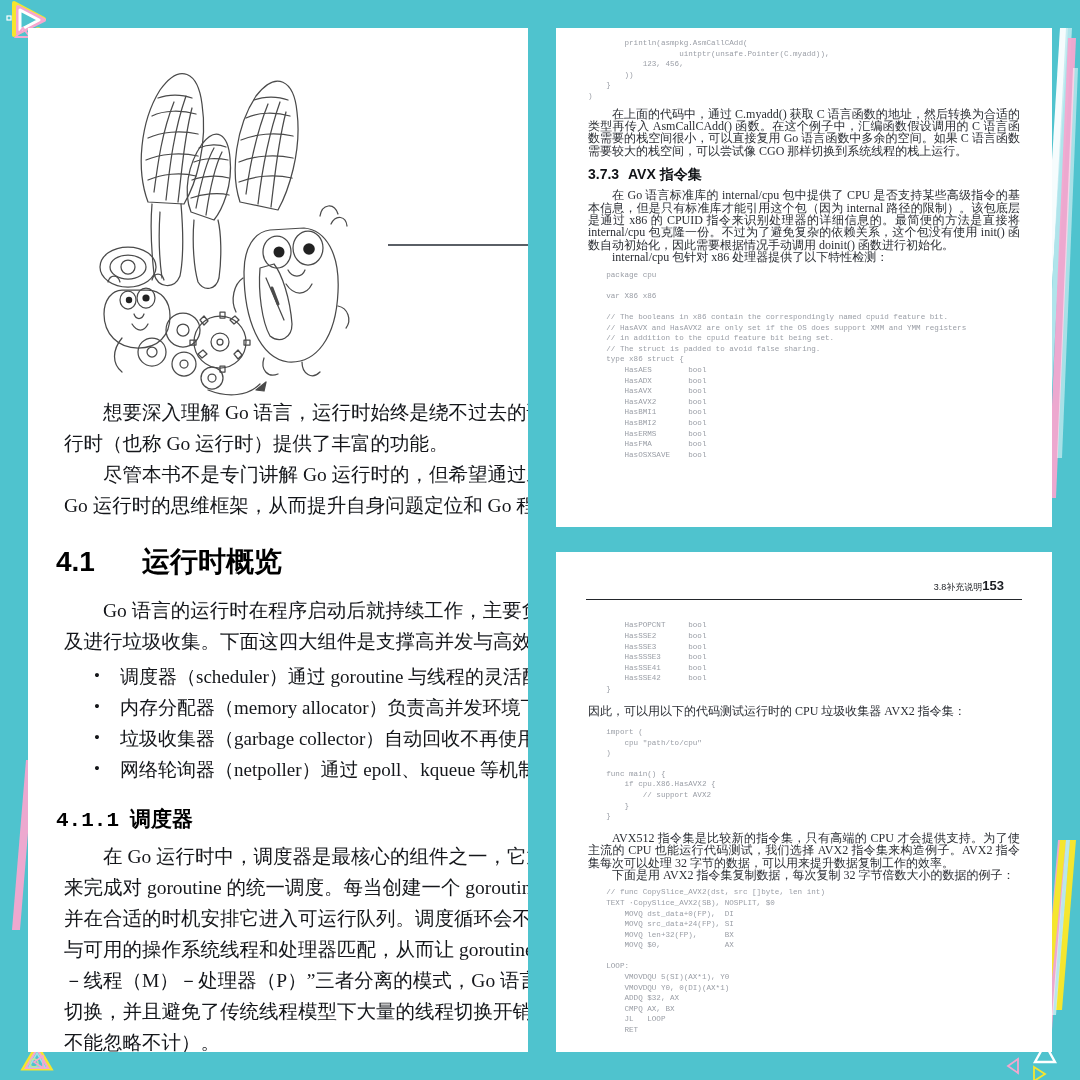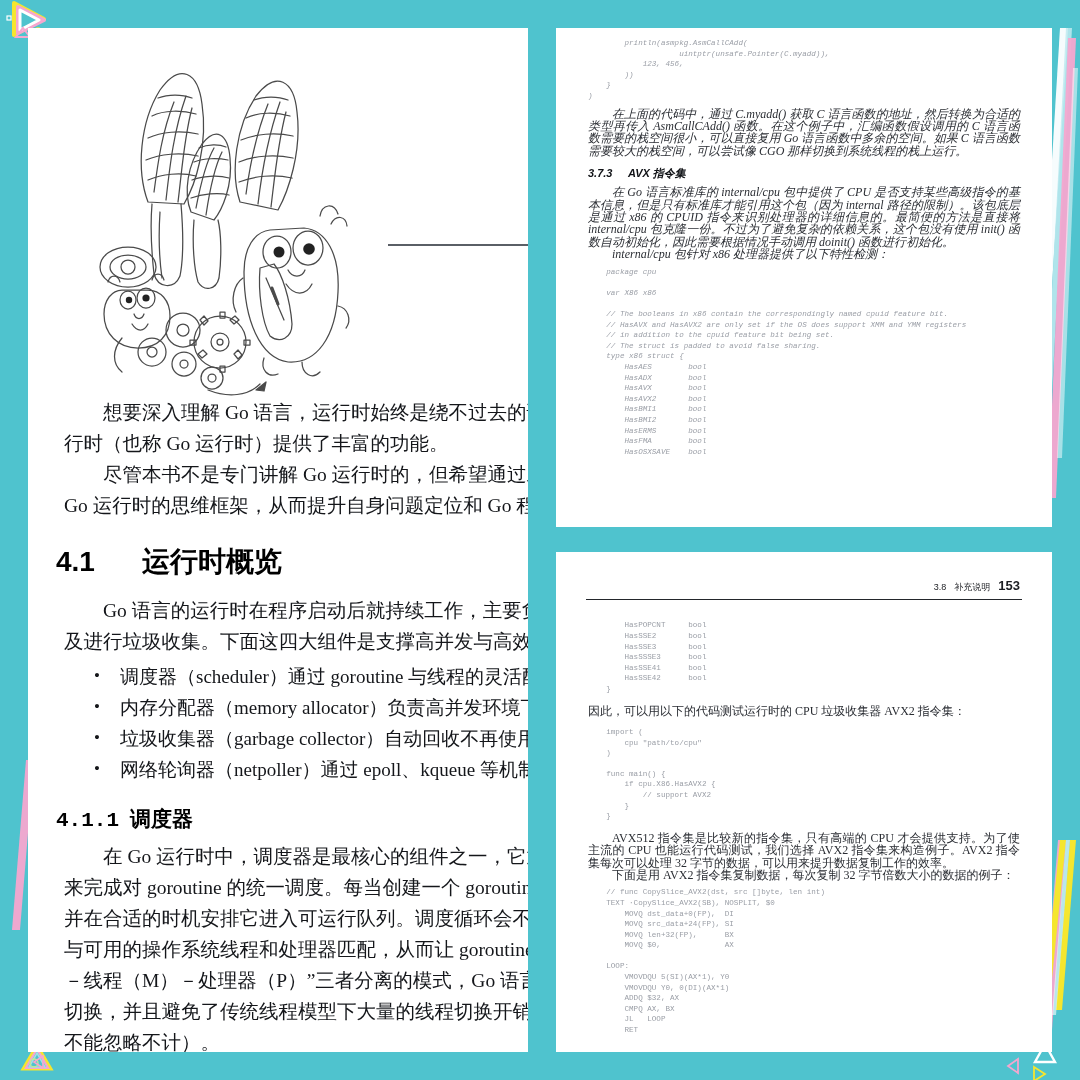--- a/index.html
+++ b/index.html
@@ -20,21 +20,21 @@
 
   .mini-tri { position:absolute; }
 
   
   .page {
     position:absolute;
     background:#ffffff;
     overflow:hidden;
   }
   .page-left   { left:28px;  top:28px;  width:500px; height:1024px; }
-  .page-rtop   { left:556px; top:28px;  width:496px; height:499px;font-style:italic; }
+  .page-rtop   { left:556px; top:28px;  width:496px; height:499px; }
   .page-rbot   { left:556px; top:552px; width:496px; height:500px; }
 
   
   .figure-wrap { margin:24px 0 0 60px; width:270px; height:345px; }
   .figure-wrap svg { display:block; }
 
   .cn-body {
     font-family:"Liberation Serif", serif;
     font-size:19.5px;
     line-height:31px;
@@ -85,31 +85,31 @@
     color:#2a2d33;
     text-align:justify;
     text-indent:2em;
     margin:0;
   }
   .rp-body.noindent { text-indent:0; }
 
   .rp-h {
     font-family:"Liberation Sans", sans-serif;
     font-weight:bold;
-    font-size:11px;
+    font-size:14px;
     color:#101216;
     margin:9px 0 5px 0;
   }
   .rp-h .num { display:inline-block; width:40px; }
 
   .rp-inner { padding:10px 32px 0 32px; }
 
   .run-head {
     display:flex; justify-content:flex-end; align-items:baseline;
-    gap:8px; padding:0 32px;
+    gap:0; padding:0 48px;
     font-family:"Liberation Sans", sans-serif;
     font-size:9px; color:#1b1d22;
     margin-top:26px;
     text-align:center;
   }
   .run-head .pg { font-weight:bold; font-size:13px; }
   .run-rule { height:1.4px; background:#23262b; margin:5px 30px 0 30px; }
 
   .spacer6 { height:6px; }
   .spacer10 { height:10px; }

